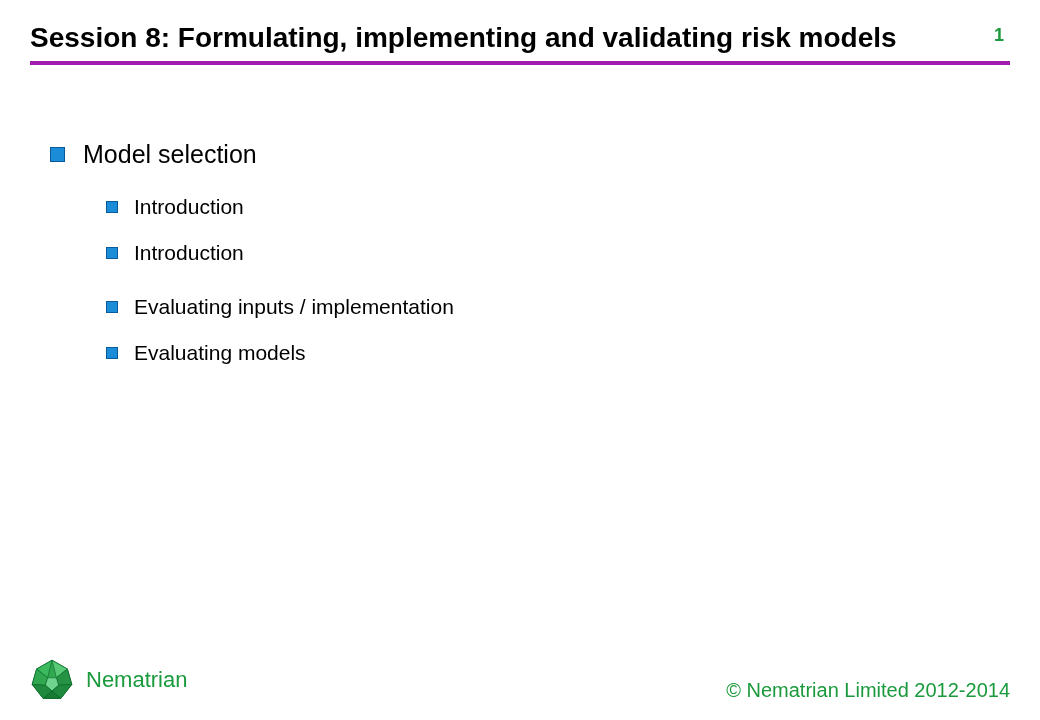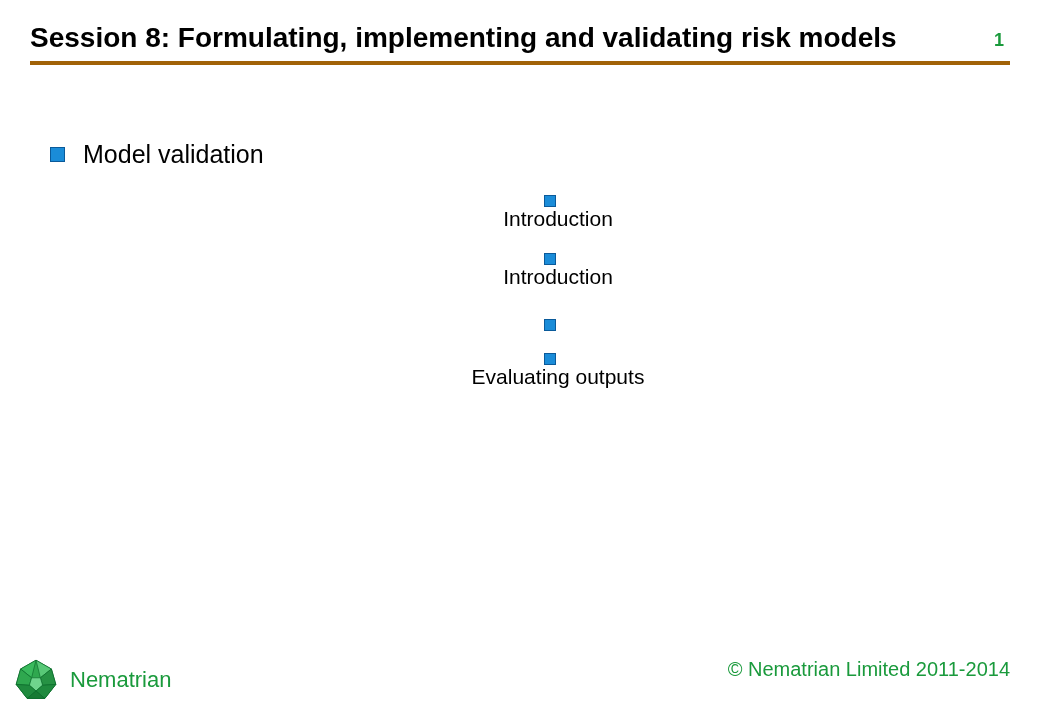--- a/index.html
+++ b/index.html
@@ -5,23 +5,23 @@
     * { box-sizing: border-box; margin: 0; padding: 0; }
     html, body { width: 1040px; height: 720px; font-family: Arial, Helvetica, sans-serif; background: #fff; color: #000; }
     .slide {
       position: relative;
       width: 1040px;
       height: 720px;
       padding: 20px 30px 20px 30px;
     }
     .header {
       display: flex;
-      align-items: flex-end;
+      align-items: center;
       justify-content: space-between;
-      border-bottom: 4px solid #a16207;
+      border-bottom: 4px solid #a21caf;
       padding-bottom: 6px;
       margin-bottom: 75px;
     }
     .title {
       font-size: 28px;
       font-weight: bold;
       color: #000;
       max-width: 880px;
       line-height: 1.25;
     }
@@ -52,40 +52,39 @@
       font-size: 25px;
     }
     .sublist {
       margin-left: 56px;
       margin-bottom: 30px;
     }
     .bullet-l2 {
       display: flex;
       align-items: center;
       margin-bottom: 22px;
-      flex-direction: column;
     }
     .bullet-l2 .marker {
       width: 12px;
       height: 12px;
       background: #1a8cd8;
       border: 1px solid #0a5a9a;
       margin-right: 16px;
       flex: 0 0 auto;
     }
     .bullet-l2 .text {
       font-size: 21px;
     }
     .footer {
       position: absolute;
-      left: 14px;
+      left: 30px;
       right: 30px;
       bottom: 18px;
       display: flex;
-      align-items: flex-start;
+      align-items: flex-end;
       justify-content: space-between;
       gap: 30px;
     }
     .footer-left {
       display: flex;
       align-items: center;
     }
     .logo {
       width: 44px;
       height: 44px;
@@ -107,56 +106,57 @@
 
   <div class="header">
     <div class="title">Session 8: Formulating, implementing and validating risk models</div>
     <div class="page-number">1</div>
   </div>
 
   <div class="content">
 
     <div class="bullet-l1">
       <div class="marker"></div>
-      <div class="text">Model validation</div>
+      <div class="text">Model selection</div>
     </div>
     <div class="sublist">
       <div class="bullet-l2">
         <div class="marker"></div>
         <div class="text">Introduction</div>
       </div>
       <div class="bullet-l2">
         <div class="marker"></div>
         <div class="text">Introduction</div>
       </div>
     </div>
 
     <div class="sublist">
       <div class="bullet-l2">
         <div class="marker"></div>
+        <div class="text">Evaluating inputs / implementation</div>
       </div>
       <div class="bullet-l2">
         <div class="marker"></div>
-        <div class="text">Evaluating outputs</div>
+        <div class="text">Evaluating models</div>
       </div>
     </div>
 
   </div>
 
   <div class="footer">
     <div class="footer-left">
       <svg class="logo" viewBox="0 0 100 100">
         <polygon points="50,5 85,25 95,60 70,92 30,92 5,60 15,25" fill="#2fa84f" stroke="#0a6a2a" stroke-width="2"></polygon>
         <polygon points="50,5 85,25 60,45" fill="#58c877" stroke="#0a6a2a" stroke-width="1.5"></polygon>
         <polygon points="50,5 15,25 40,45" fill="#3aba5d" stroke="#0a6a2a" stroke-width="1.5"></polygon>
         <polygon points="15,25 5,60 35,62 40,45" fill="#2fa84f" stroke="#0a6a2a" stroke-width="1.5"></polygon>
         <polygon points="85,25 95,60 65,62 60,45" fill="#269244" stroke="#0a6a2a" stroke-width="1.5"></polygon>
         <polygon points="40,45 60,45 65,62 50,75 35,62" fill="#6fd48d" stroke="#0a6a2a" stroke-width="1.5"></polygon>
         <polygon points="5,60 30,92 50,75 35,62" fill="#1f8a3e" stroke="#0a6a2a" stroke-width="1.5"></polygon>
         <polygon points="95,60 70,92 50,75 65,62" fill="#1f8a3e" stroke="#0a6a2a" stroke-width="1.5"></polygon>
         <polygon points="30,92 70,92 50,75" fill="#177a34" stroke="#0a6a2a" stroke-width="1.5"></polygon>
       </svg>
       <div class="brand">Nematrian</div>
     </div>
-    <div class="copyright">© Nematrian Limited 2011-2014</div>
+    <div class="copyright">© Nematrian Limited 2012-2014</div>
   </div>
 
 </div>
 
 </body></html>

